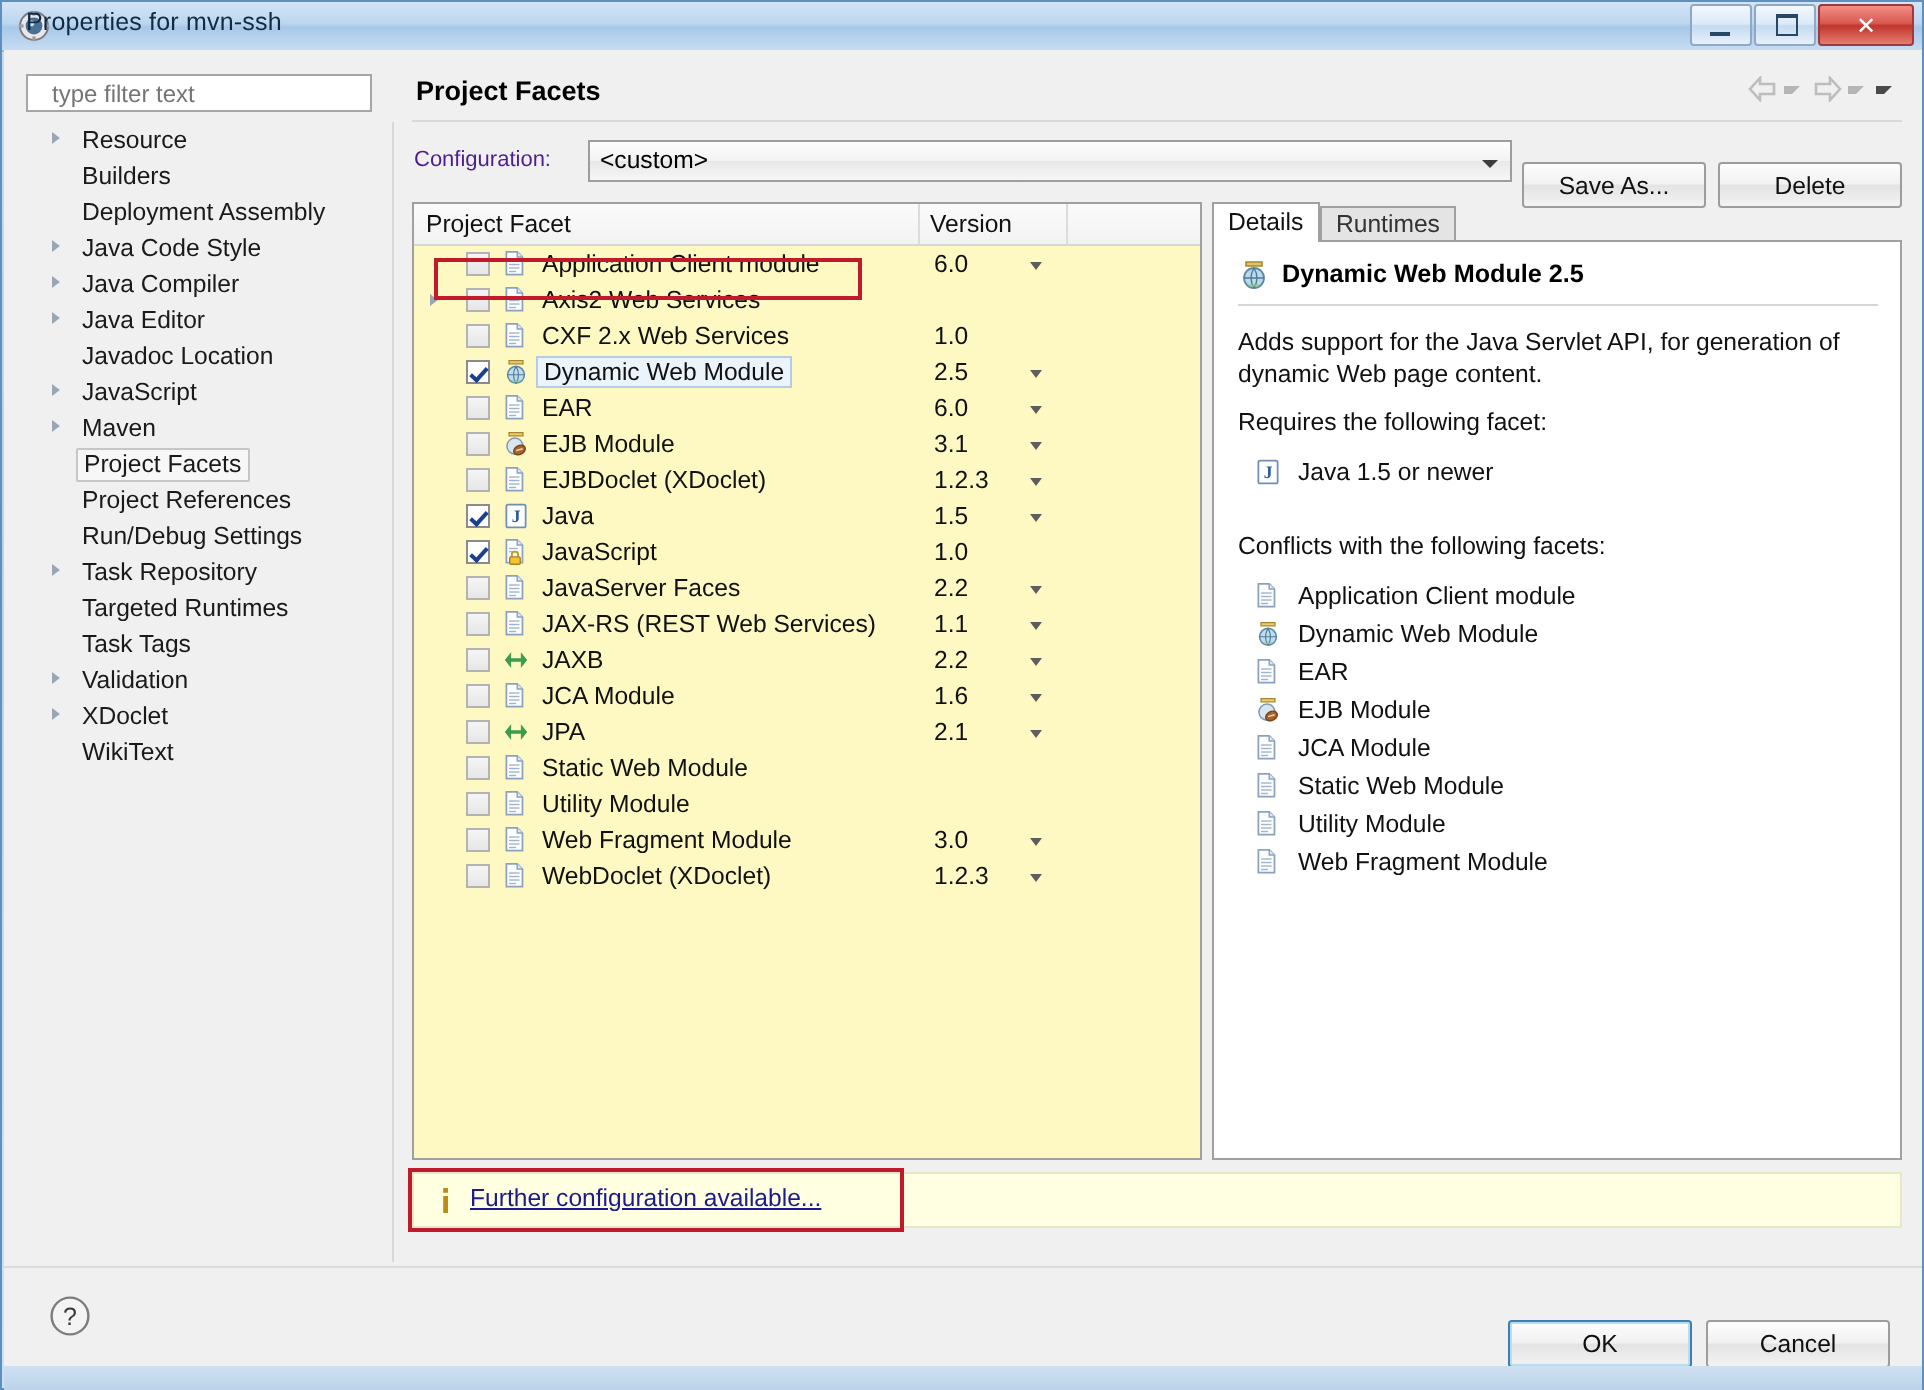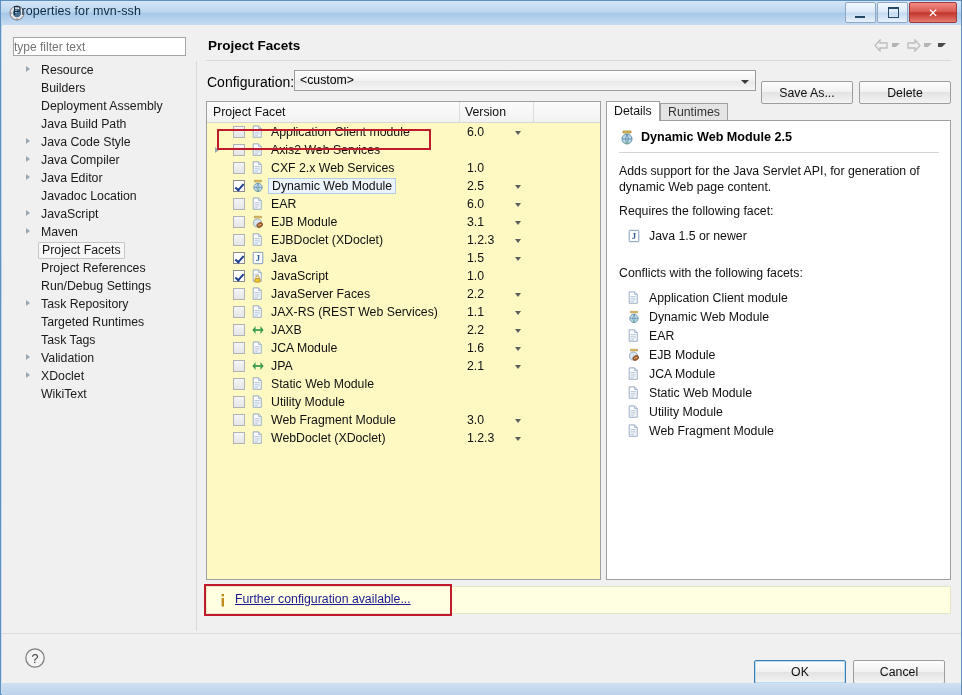--- a/index.html
+++ b/index.html
@@ -64,21 +64,21 @@
     width: 959px; height: 608px;
     background: #f0f0f0;
   }
   .filter-input {
     position: absolute; left: 11px; top: 12px;
     width: 173px; height: 19px;
     box-sizing: border-box;
     border: 1px solid #a6a6a6;
     background: #ffffff;
     font-size: 12px; color: #8d8d8d;
-    padding: 1px 0; outline: none;
+    padding: 1px 12px; outline: none;
     font-family: "Liberation Sans", sans-serif;
   }
   .tree {
     position: absolute; left: 11px; top: 36px;
     width: 183px; height: 570px;
     background: #f0f0f0;
     border-right: 1px solid #d8d8d8;
   }
   .tree-item {
     position: relative; height: 18px; line-height: 18px;
@@ -115,21 +115,21 @@
     border-bottom: 0;
     margin-right: 3px;
   }
   .nav-caret.dark { border-left-color: #4a4a4a; border-top-color: #4a4a4a; }
   .sep-line {
     position: absolute; left: 8px; top: 35px; width: 745px; height: 1px;
     background: #d9d9d9;
   }
   .cfg-label {
     position: absolute; left: 9px; top: 49px;
-    font-size: 14px; color: #000000;
+    font-size: 11px; color: #4c1d95;
   }
   .cfg-combo {
     position: absolute; left: 96px; top: 45px;
     width: 462px; height: 21px;
     box-sizing: border-box;
     border: 1px solid #9d9d9d;
     background: linear-gradient(to bottom, #fefefe 0%, #f2f2f2 50%, #e8e8e8 51%, #f6f6f6 100%);
     font-size: 12.3px; color: #000;
   }
   .cfg-combo .val { position: absolute; left: 5px; top: 2px; }
@@ -330,21 +330,20 @@
     </div>
   </div>
 
   <div class="dlg">
 
     <input class="filter-input" value="" placeholder="type filter text" style="">
     <div class="tree">
         <div class="tree-item"><span class="arrow"></span><span class="lbl">Resource</span></div>
         <div class="tree-item"><span class="lbl">Builders</span></div>
         <div class="tree-item"><span class="lbl">Deployment Assembly</span></div>
-        <div class="tree-item"><span class="lbl">Java Build Path</span></div>
         <div class="tree-item"><span class="arrow"></span><span class="lbl">Java Code Style</span></div>
         <div class="tree-item"><span class="arrow"></span><span class="lbl">Java Compiler</span></div>
         <div class="tree-item"><span class="arrow"></span><span class="lbl">Java Editor</span></div>
         <div class="tree-item"><span class="lbl">Javadoc Location</span></div>
         <div class="tree-item"><span class="arrow"></span><span class="lbl">JavaScript</span></div>
         <div class="tree-item"><span class="arrow"></span><span class="lbl">Maven</span></div>
         <div class="tree-item sel"><span class="lbl">Project Facets</span></div>
         <div class="tree-item"><span class="lbl">Project References</span></div>
         <div class="tree-item"><span class="lbl">Run/Debug Settings</span></div>
         <div class="tree-item"><span class="arrow"></span><span class="lbl">Task Repository</span></div>

